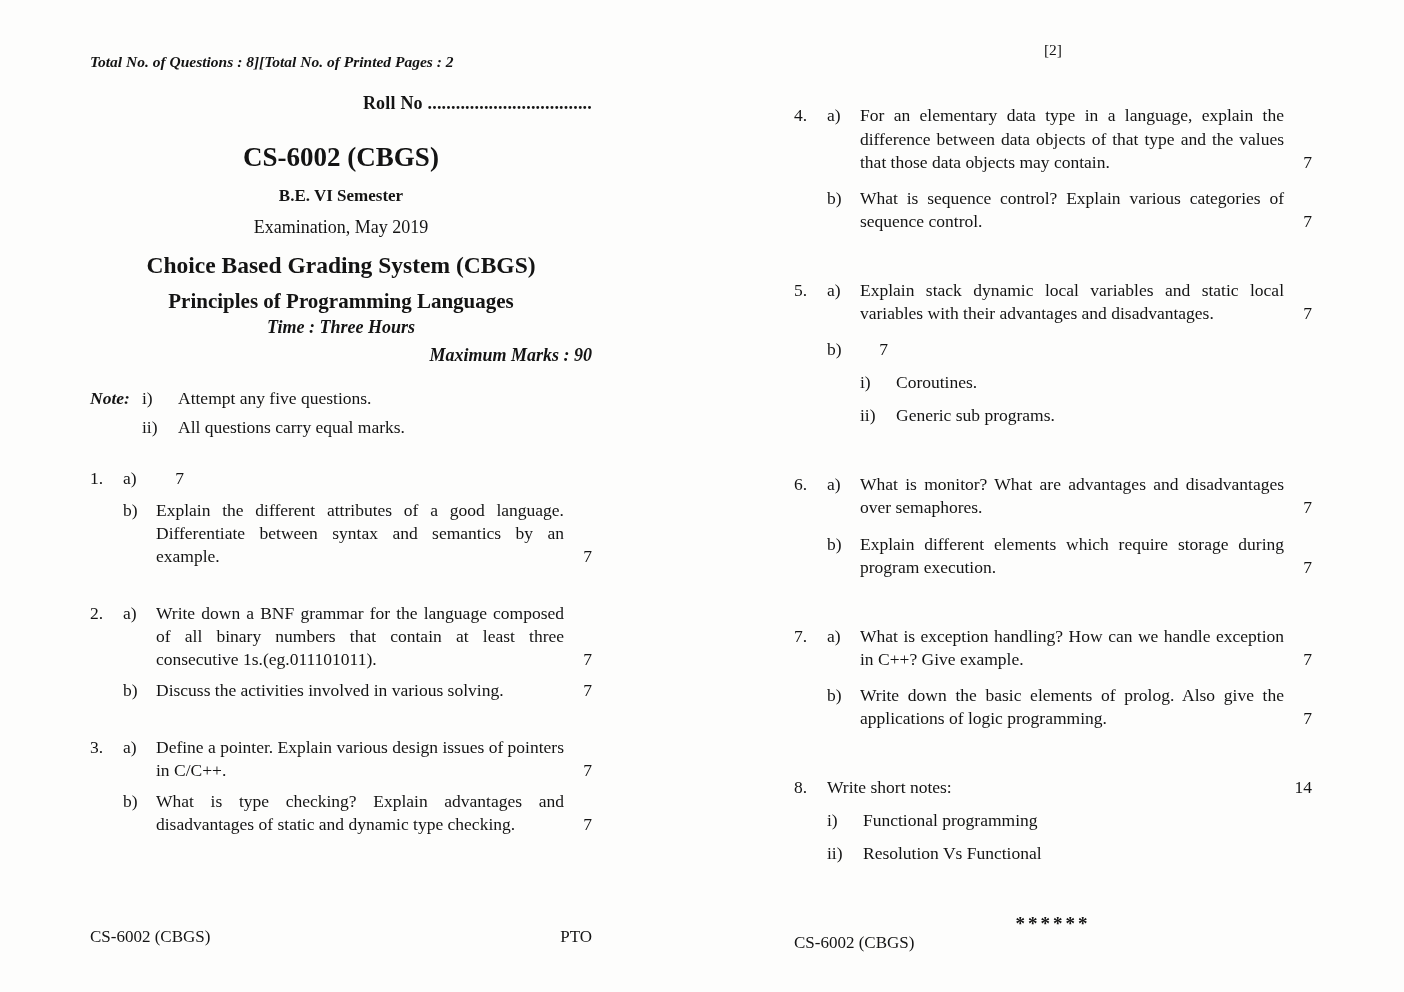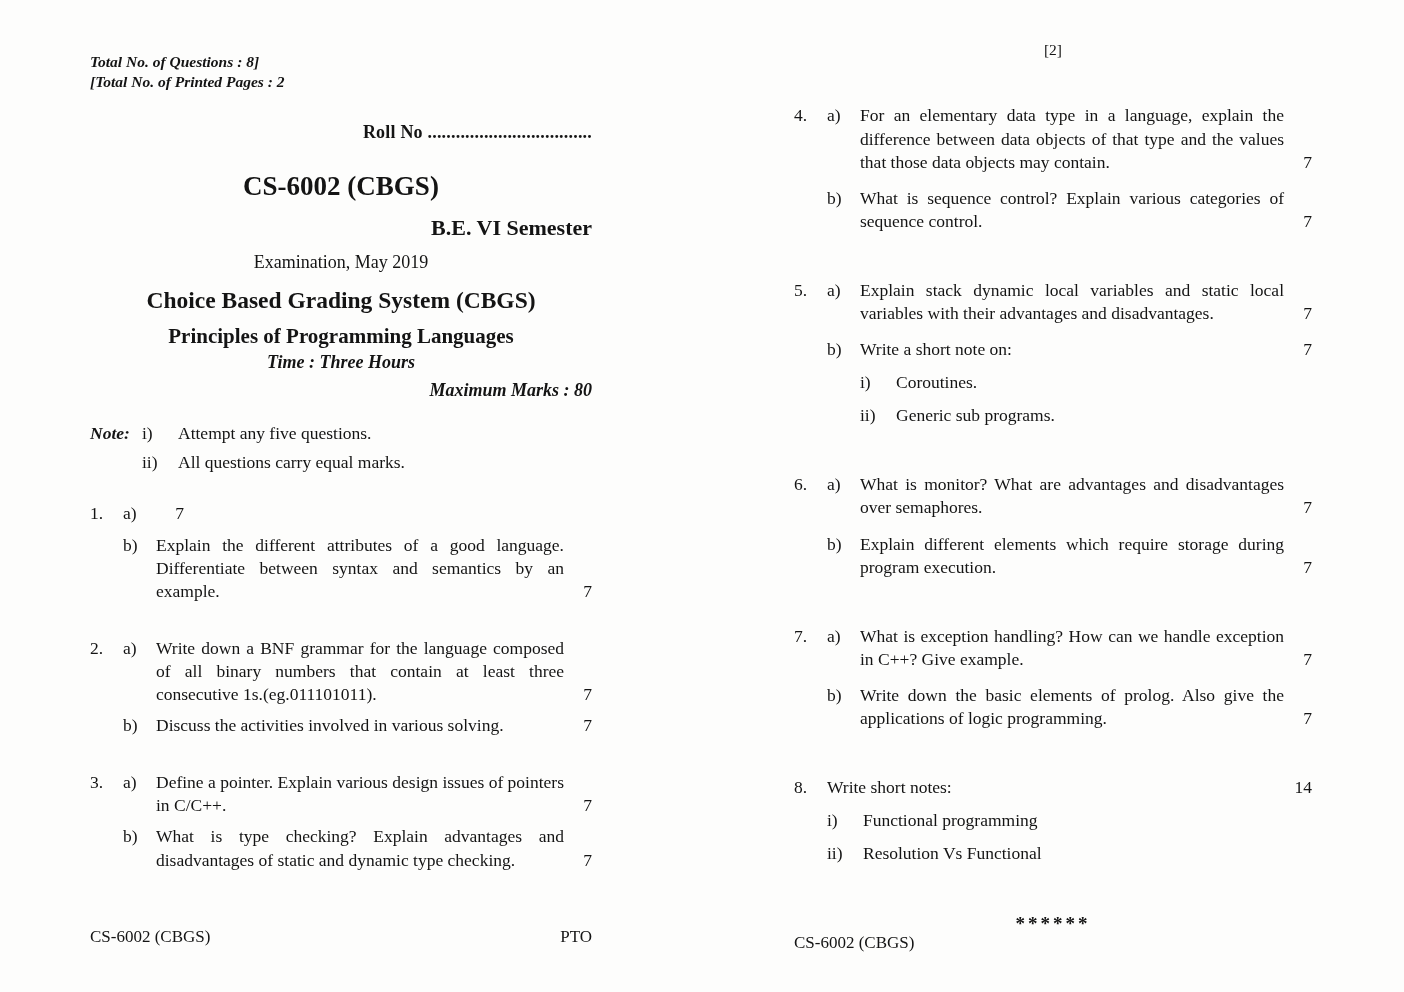--- a/index.html
+++ b/index.html
@@ -10,29 +10,29 @@
     font-family:"Liberation Serif", serif;
     font-size:17.5px;
     line-height:1.32;
     position:relative;
     overflow:hidden;
   }
   .page { position:absolute; top:0; height:992px; }
   .page-left  { left:90px;  width:502px; padding-top:52px; }
   .page-right { left:794px; width:518px; padding-top:40px; }
 
-  .hdr { display:flex; justify-content:flex-start;flex-direction:column; }
+  .hdr { display:flex; justify-content:flex-start; }
   .bi { font-weight:bold; font-style:italic; }
   .hdr span { font-size:15.5px; }
 
-  .rollno { margin-top:28px; text-align:right; font-weight:bold; font-size:18px; letter-spacing:0.2px; }
+  .rollno { margin-top:20px; text-align:right; font-weight:bold; font-size:18px; letter-spacing:0.2px; }
 
   .t-center { text-align:center; }
   .t-code    { margin-top:24px; font-size:27px; font-weight:bold; }
-  .t-sem     { margin-top:9px;  font-size:22px; font-weight:bold;text-align:right; }
+  .t-sem     { margin-top:9px;  font-size:17px; font-weight:bold; }
   .t-exam    { margin-top:9px;  font-size:18px; }
   .t-scheme  { margin-top:10px; font-size:23.5px; font-weight:bold; }
   .t-subject { margin-top:7px;  font-size:21px; font-weight:bold; }
   .t-time    { font-size:18px; }
   .t-marks   { margin-top:4px;  font-size:18px; text-align:right; }
 
   .note { margin-top:20px; display:flex; font-size:17.5px; }
   .note-label { width:52px; flex:none; }
   .note-items { flex:1; }
   .note-item { display:flex; }
@@ -73,21 +73,21 @@
   </div>
 
   <div class="rollno">Roll No ...................................</div>
 
   <div class="t-center t-code">CS-6002 (CBGS)</div>
   <div class="t-center t-sem">B.E. VI Semester</div>
   <div class="t-center t-exam">Examination, May 2019</div>
   <div class="t-center t-scheme">Choice Based Grading System (CBGS)</div>
   <div class="t-center t-subject">Principles of Programming Languages</div>
   <div class="t-center t-time bi">Time : Three Hours</div>
-  <div class="t-marks bi">Maximum Marks : 80</div>
+  <div class="t-marks bi">Maximum Marks : 90</div>
 
   <div class="note">
     <span class="note-label bi">Note:</span>
     <div class="note-items">
       <div class="note-item">
         <span class="ni-num">i)</span>
         <span>Attempt any five questions.</span>
       </div>
       <div class="note-item">
         <span class="ni-num">ii)</span>
@@ -174,21 +174,20 @@
     <div class="question">
       <div class="part">
         <span class="col-num">5.</span>
         <span class="col-letter">a)</span>
         <span class="col-text">Explain stack dynamic local variables and static local variables with their advantages and disadvantages.</span>
         <span class="col-marks">7</span>
       </div>
       <div class="part">
         <span class="col-num"></span>
         <span class="col-letter">b)</span>
-        <span class="col-text">Write a short note on:</span>
         <span class="col-marks">7</span>
       </div>
       <div class="part subpart">
         <span class="col-num"></span>
         <span class="col-letter"></span>
         <span class="col-text">
           <span class="subrow">
             <span class="sub-num">i)</span>
             <span>Coroutines.</span>
           </span>

